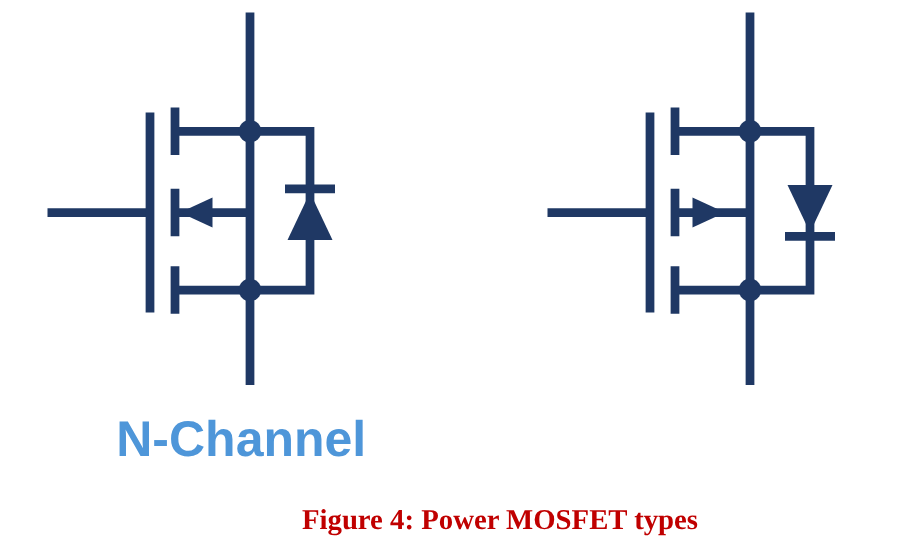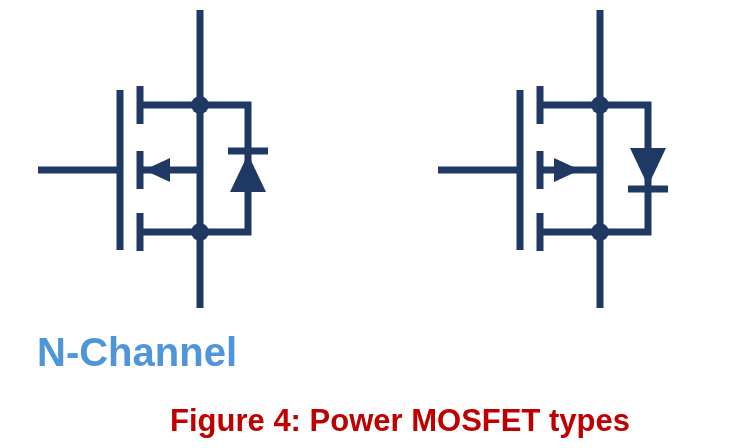--- a/index.html
+++ b/index.html
@@ -7,29 +7,29 @@
     position:relative;width:729px;height:448px;overflow:hidden;
     background:var(--background,#ffffff);
     font-family:"Liberation Sans",sans-serif;
   }
   .mosfet{position:absolute;top:6px;width:250px;height:310px;}
   #nmos-svg{left:30px;}
   #pmos-svg{left:430px;}
   .st{stroke:var(--symbol,#1f3864);stroke-width:7;fill:none;}
   .fl{fill:var(--symbol,#1f3864);stroke:none;}
   .label{
-    position:absolute;top:330px;width:256px;text-align:left;
+    position:absolute;top:330px;width:256px;text-align:right;
     font-weight:bold;font-size:40px;color:var(--label,#4e96d9);
   }
   .label-n{left:37px;}
   .label-p{left:472px;}
   .caption{
     position:absolute;top:403px;left:400px;transform:translateX(-50%);
-    font-weight:bold;font-size:31px;color:var(--caption,#c00000);
-    white-space:nowrap;z-index:2;
+    font-weight:bold;font-size:23px;color:var(--caption,#c00000);
+    white-space:nowrap;z-index:2;font-family:Liberation Serif, serif;
   }
   .watermark{
     position:absolute;top:417px;left:547px;
     font-size:20px;color:var(--watermark,#92c572);
     white-space:nowrap;z-index:1;
   }
 </style>
 </head>
 <body>
 

